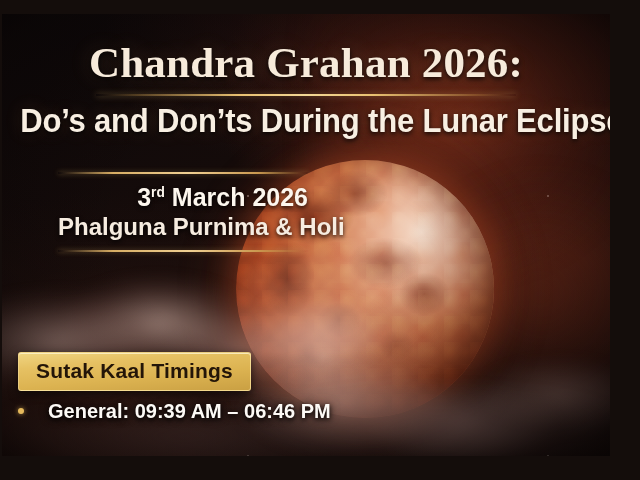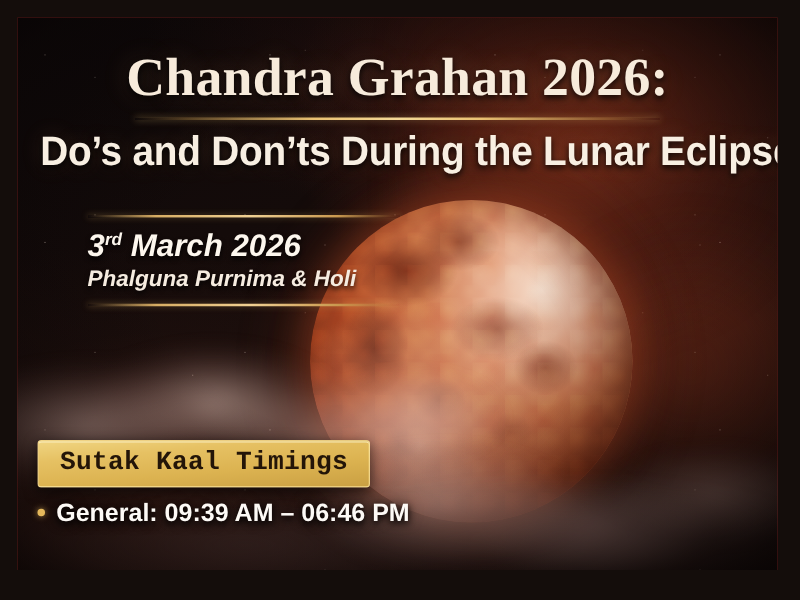--- a/index.html
+++ b/index.html
@@ -14,24 +14,24 @@
   
   #poster-frame {
     position:relative;
     width:640px; height:480px;
     background:#140d0b;
   }
 
   
   #artwork {
     position:absolute;
-    left:14px; top:14px;
+    left:2px; top:14px;
     width:608px; height:442px;
     overflow:hidden;
-    background:#7f1d1d;
+    background:#404040;
   }
 
   
   .bg-space {
     position:absolute; inset:0;
     background:
       radial-gradient(ellipse 60% 55% at 78% 18%, rgba(140,48,26,0.55) 0%, rgba(90,30,18,0.30) 42%, rgba(0,0,0,0) 72%),
       radial-gradient(ellipse 55% 50% at 95% 55%, rgba(120,42,24,0.42) 0%, rgba(60,20,14,0.20) 50%, rgba(0,0,0,0) 78%),
       radial-gradient(ellipse 70% 60% at 20% 88%, rgba(96,48,36,0.40) 0%, rgba(40,20,16,0.18) 52%, rgba(0,0,0,0) 80%),
       radial-gradient(ellipse 45% 40% at 48% 6%, rgba(52,22,18,0.50) 0%, rgba(0,0,0,0) 70%),
@@ -213,22 +213,21 @@
     text-shadow:0 2px 5px rgba(0,0,0,.9), 0 0 18px rgba(255,190,130,.18);
     white-space:nowrap;
     transform:scaleX(.94);
   }
 
   
   #date-block {
     position:absolute;
     left:56px; top:158px;
     width:250px;
-    text-align:left;
-    font-style:italic;
+    text-align:right;
   }
   .date-rule {
     height:2px;
     width:100%;
     background:linear-gradient(90deg,
       rgba(198,150,72,0) 0%,
       #d7ad64 22%,
       #f0d093 52%,
       #c9984f 80%,
       rgba(198,150,72,0) 100%);
@@ -244,54 +243,54 @@
     white-space:nowrap;
   }
   #date-main sup {
     font-size:.55em;
     vertical-align:super;
     line-height:0;
   }
   #date-sub {
     font-family:"Liberation Sans Narrow","Liberation Sans", sans-serif;
     font-weight:bold;
-    font-size:18px;
+    font-size:24px;
     color:#f6ece0;
     margin-bottom:9px;
     text-shadow:0 2px 4px rgba(0,0,0,.85);
     white-space:nowrap;
   }
 
   
   #sutak-badge {
     position:absolute;
     left:16px; top:338px;
     padding:6px 17px 7px;
     border-radius:3px;
     background:linear-gradient(175deg,#f0d582 0%, #e6c163 28%, #dcb351 62%, #caa043 100%);
     border:1px solid rgba(255,236,176,.55);
     box-shadow:0 3px 10px rgba(0,0,0,.6), inset 0 1px 0 rgba(255,248,214,.75);
-    font-family:Liberation Mono, monospace;
+    font-family:Liberation Sans, sans-serif;
     font-weight:bold;
     font-size:21px;
     color:#231508;
     letter-spacing:.2px;
     white-space:nowrap;
   }
 
   
   #timings-list {
     position:absolute;
     left:16px; top:386px;
     list-style:none;
   }
   #timings-list li {
     display:flex;
     align-items:baseline;
-    gap:9px;
+    gap:24px;
     margin-bottom:5px;
     font-family:"Liberation Sans Narrow","Liberation Sans", sans-serif;
     font-weight:bold;
     font-size:20px;
     color:#fdfaf6;
     text-shadow:0 2px 5px rgba(0,0,0,.95), 0 0 10px rgba(0,0,0,.7);
     white-space:nowrap;
   }
   .tdot {
     width:6px; height:6px;

